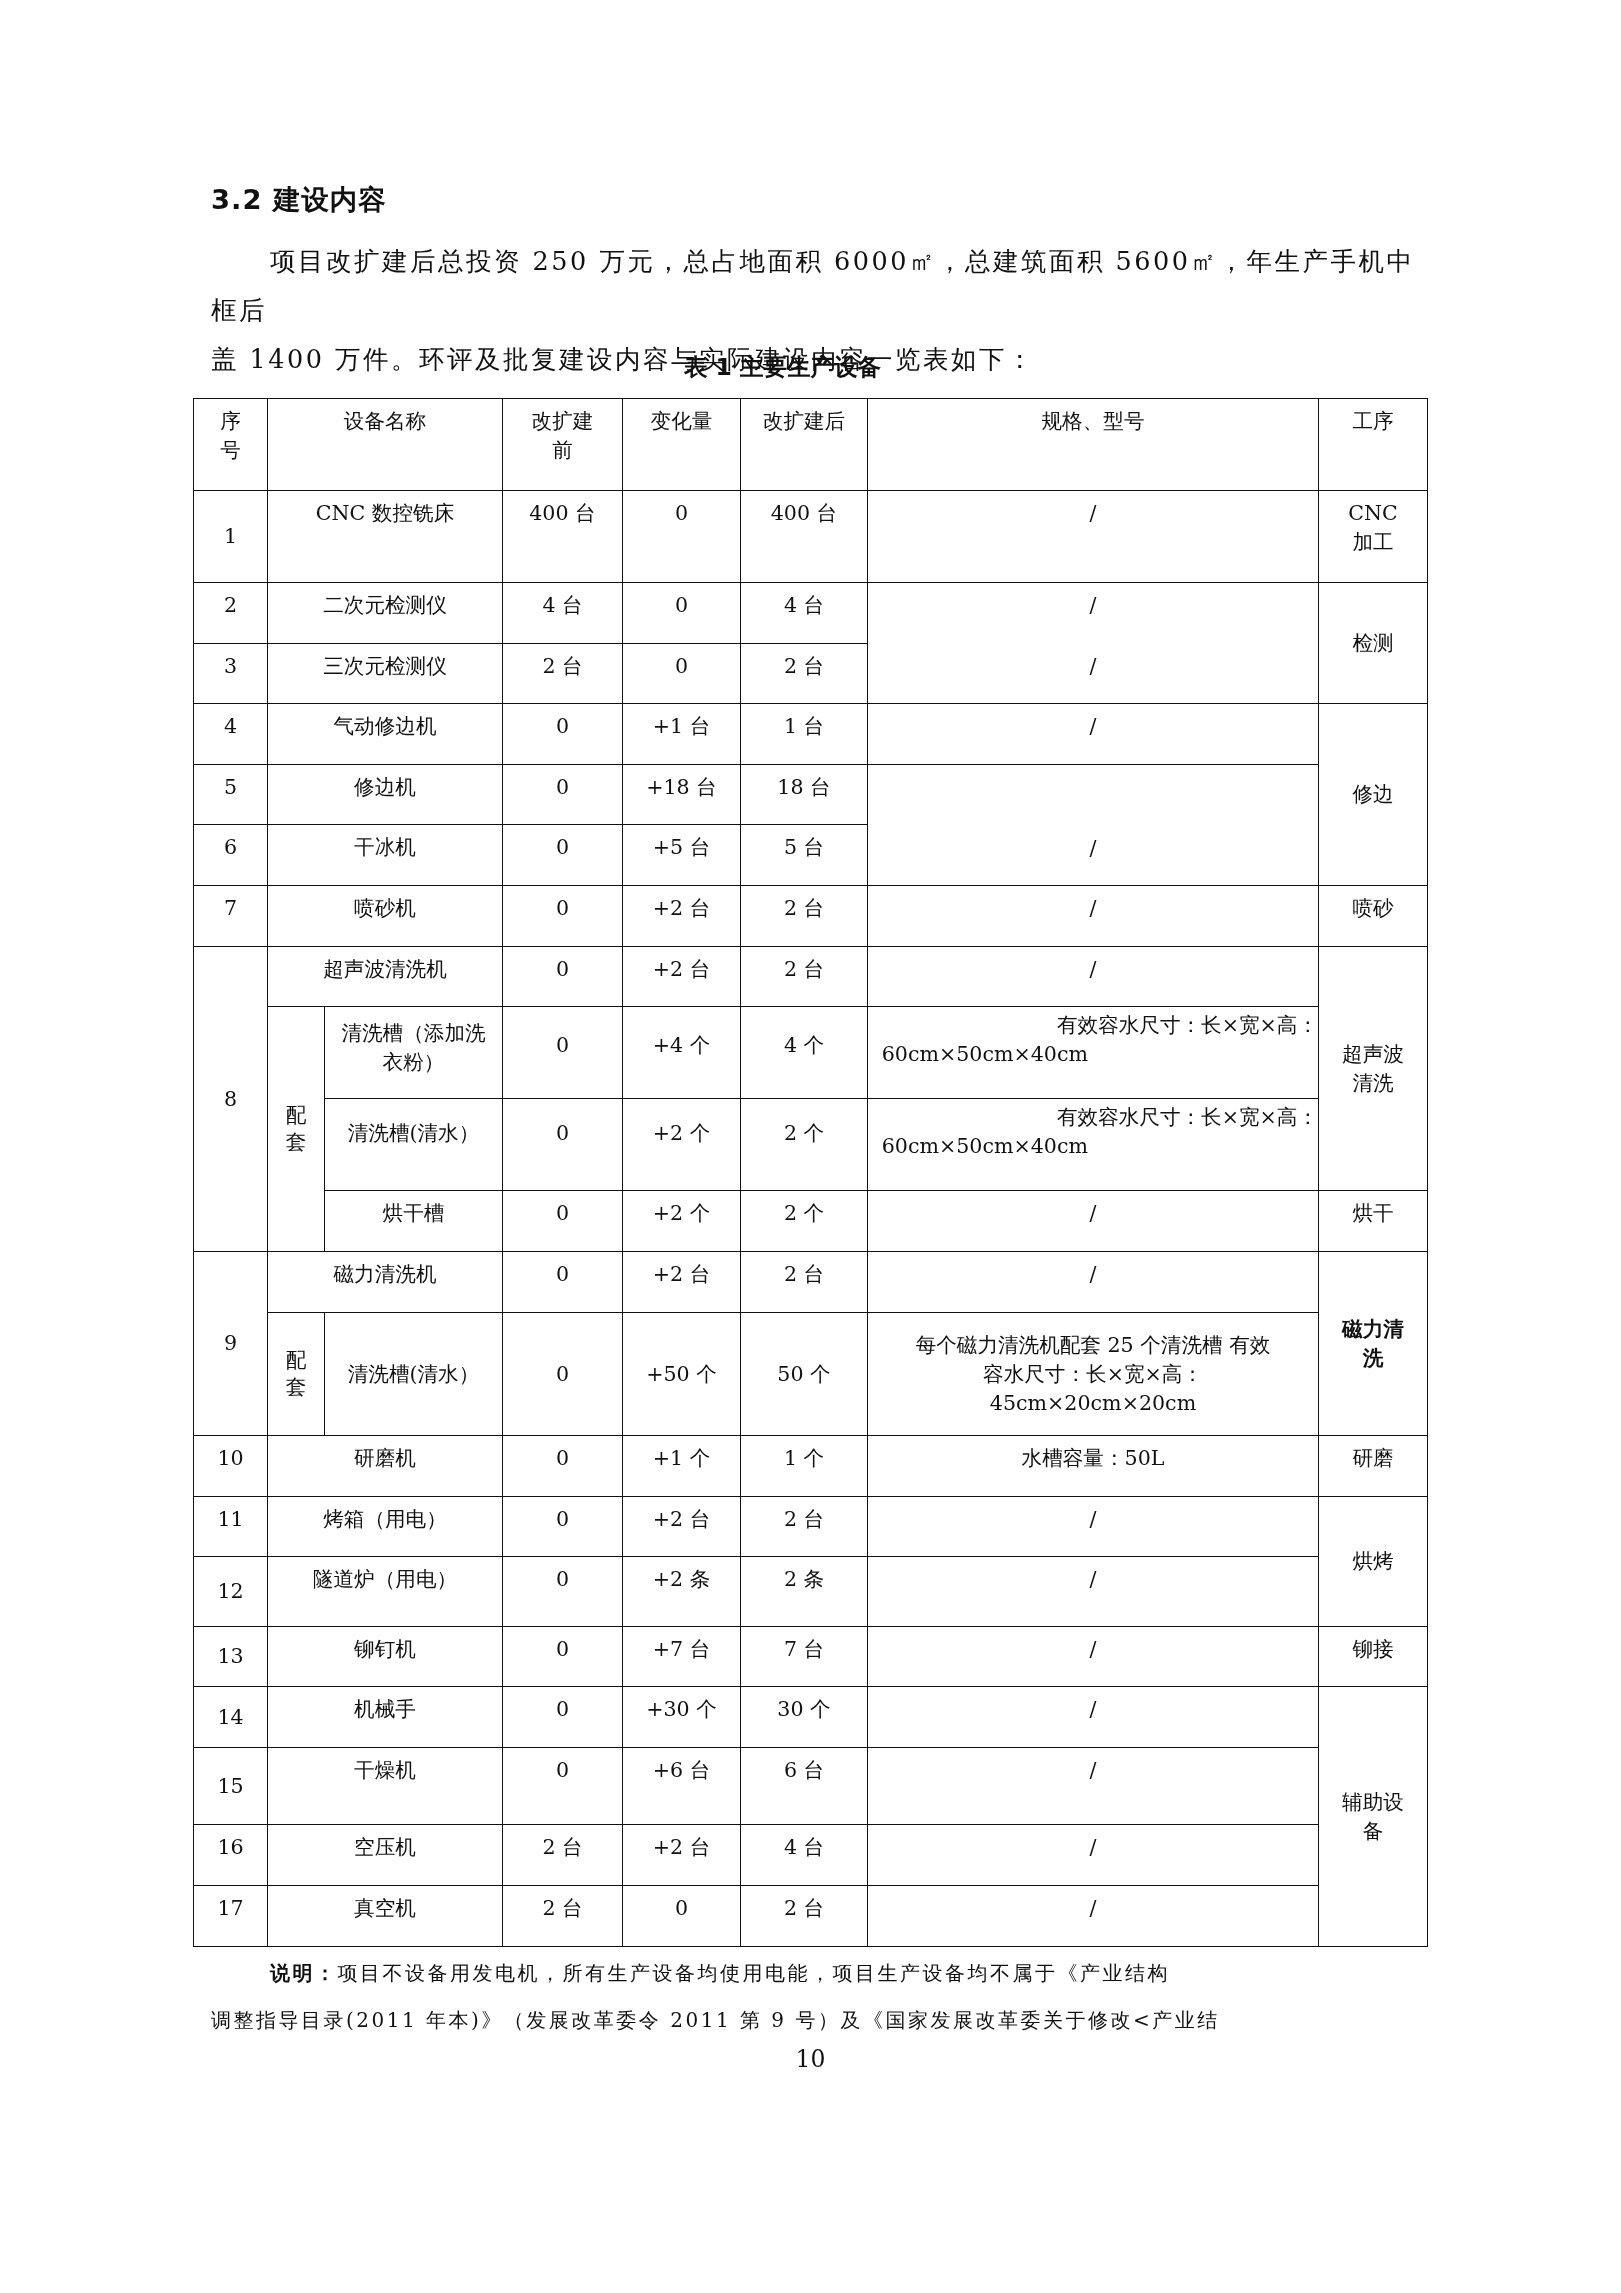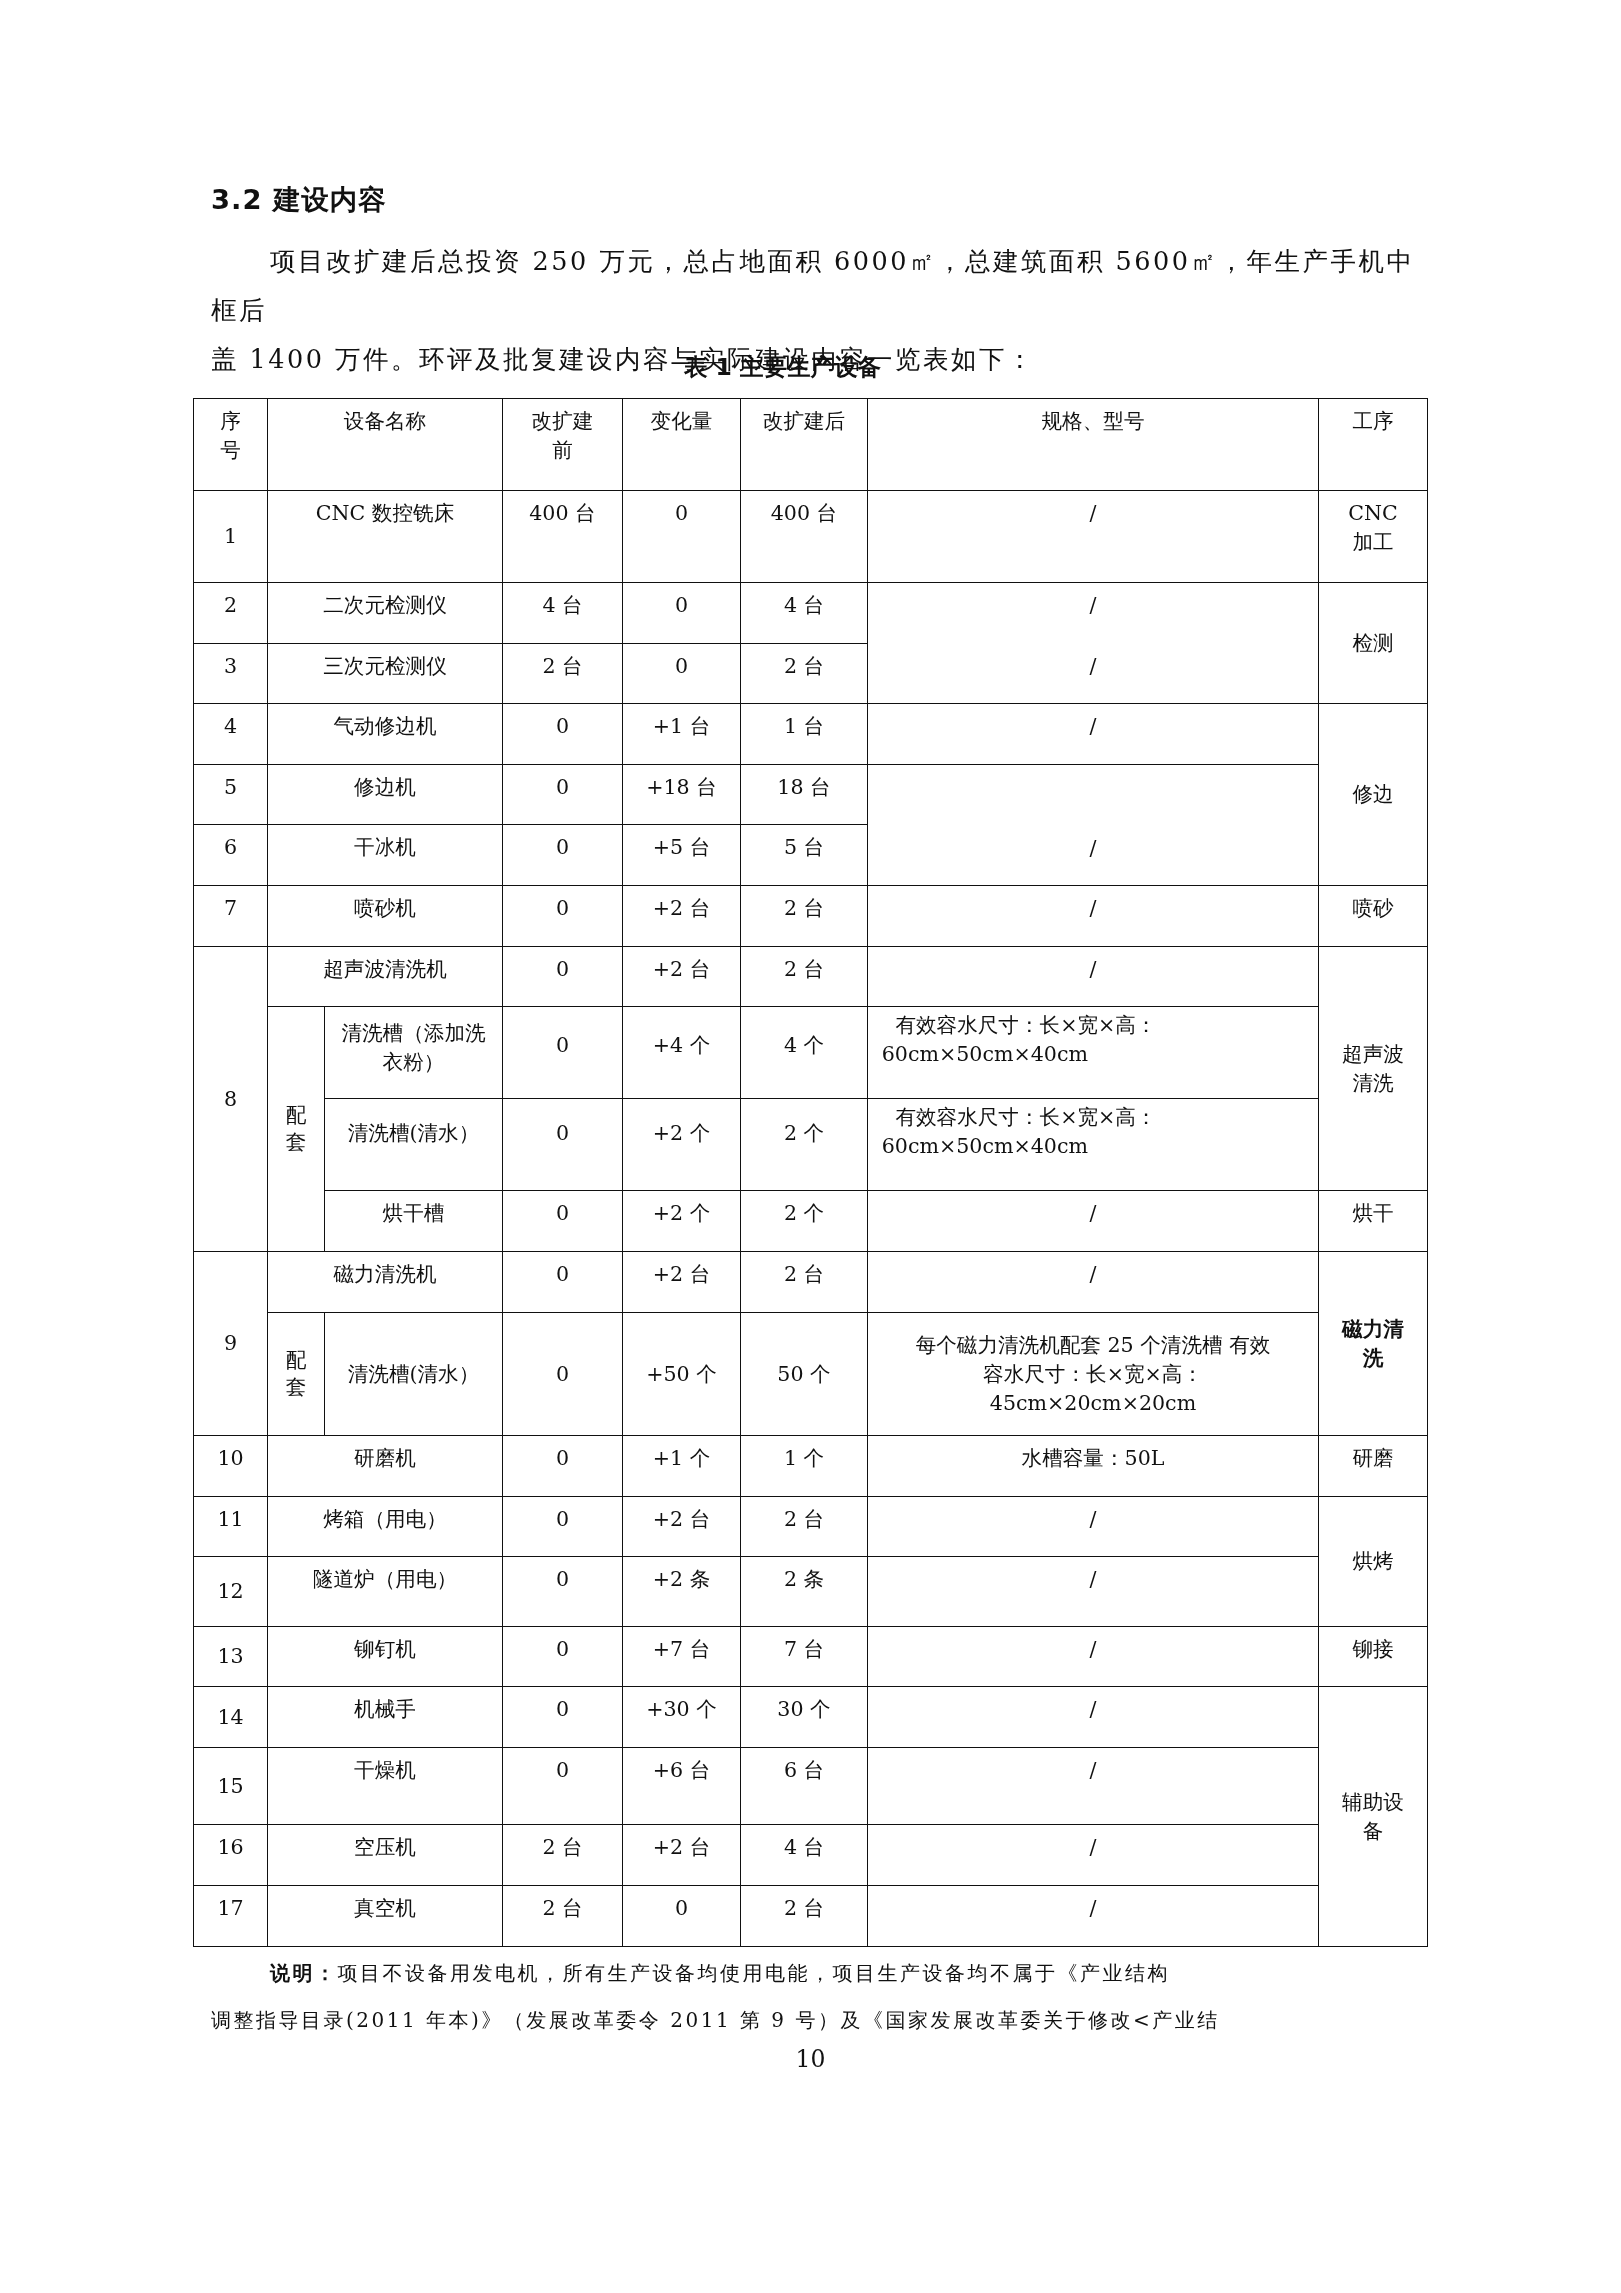--- a/index.html
+++ b/index.html
@@ -10,21 +10,21 @@
   .para { left: 211px; width: 1220px; font-size: 25.5px; line-height: 49px; letter-spacing: 2.5px; }
   .para .indent { display: inline-block; width: 59px; }
   .caption { left: 0; width: 1621px; top: 351px; text-align: center; font-size: 23.5px; font-weight: bold; font-family: "DejaVu Sans", sans-serif; }
   .caption span { position: relative; left: -28px; }
   table.grid { position: absolute; left: 193px; top: 398px; border-collapse: collapse; table-layout: fixed;
                font-size: 20.6px; }
   table.grid td { border: 1.5px solid #111; padding: 0; vertical-align: top; text-align: center; line-height: 29px; }
   table.grid td .c { padding-top: 7.8px; }
   table.grid td.mid { vertical-align: middle; }
   table.grid td.spec-left { text-align: left; padding-left: 13.7px; padding-top: 3.9px; }
-  table.grid td.spec-left .l1 { padding-left: 13.7px; }
+  table.grid td.spec-left .l1 { padding-left: 13.7px; text-align: right; }
   .sub-v { writing-mode: horizontal-tb; width: 1em; margin: 2px auto; line-height: 27.4px; }
   .note { left: 211px; width: 1220px; font-size: 20px; line-height: 47px; letter-spacing: 2.5px; }
   .note b { font-family: "DejaVu Sans", sans-serif; }
   .pageno { left: 0; width: 1621px; top: 2045px; text-align: center; font-size: 23.5px; }
 </style>
 </head>
 <body>
 
 <div class="abs h3">3.2 建设内容</div>
 

